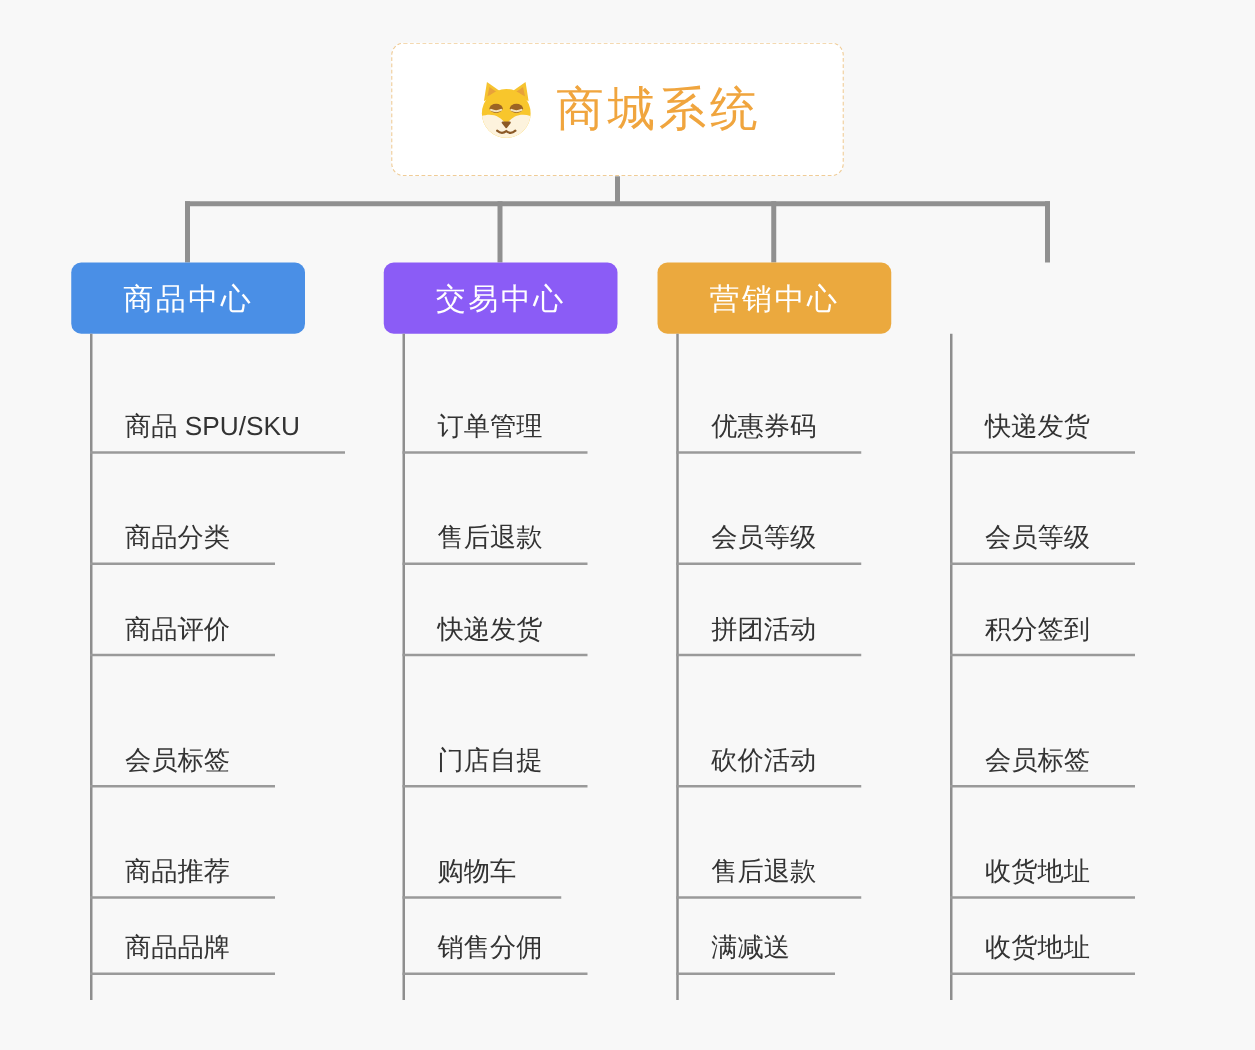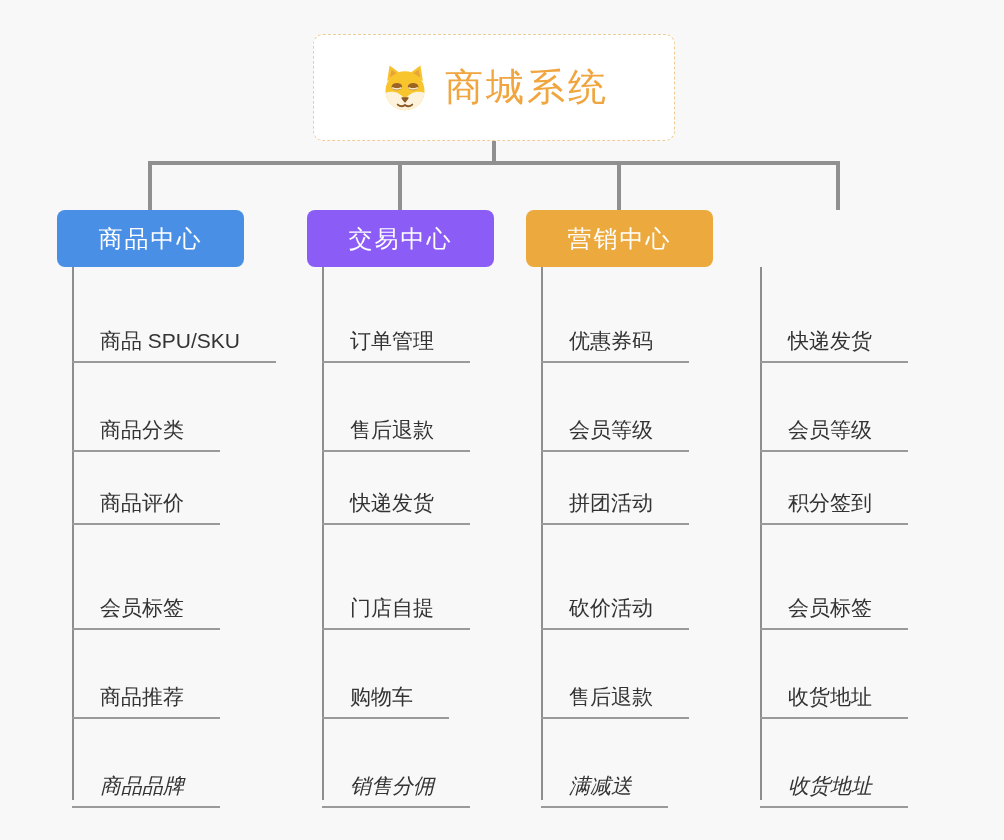--- a/index.html
+++ b/index.html
@@ -46,21 +46,21 @@
     border-bottom:2px solid #9a9a9a;
     display:flex;align-items:flex-end;
     padding:0 36px 6px 28px;box-sizing:content-box;
     font-size:21px;color:#333333;white-space:nowrap;cursor:pointer;
   }
   .leaf-1{top:46px;}
   .leaf-2{top:135px;}
   .leaf-3{top:208px;}
   .leaf-4{top:313px;}
   .leaf-5{top:402px;}
-  .leaf-6{top:491px;font-style:italic;}
+  .leaf-6{top:463px;}
 </style>
 </head>
 <body>
 
 <div class="stage">
 
   <div class="conn conn-root-stub"></div>
   <div class="conn conn-hbar"></div>
   <div class="conn conn-drop drop-0"></div>
   <div class="conn conn-drop drop-1"></div>

